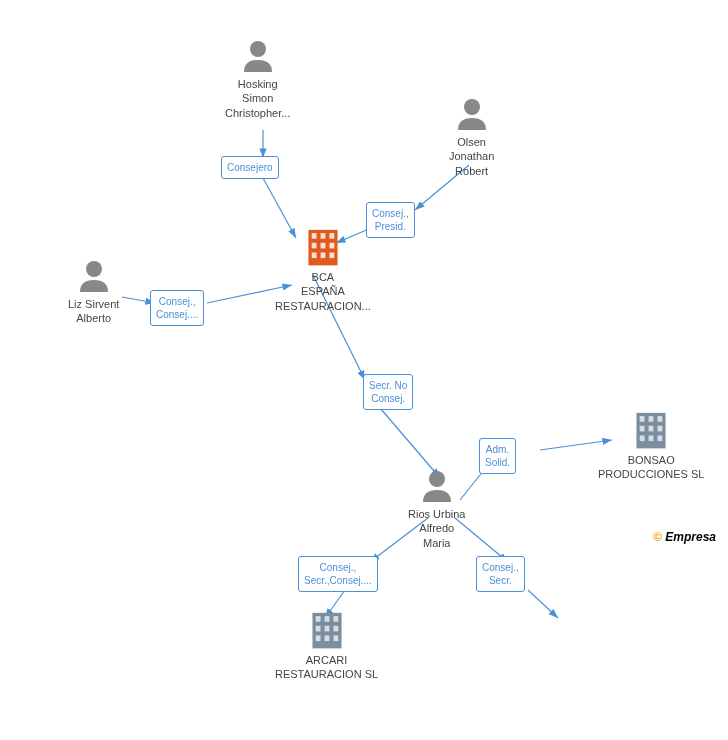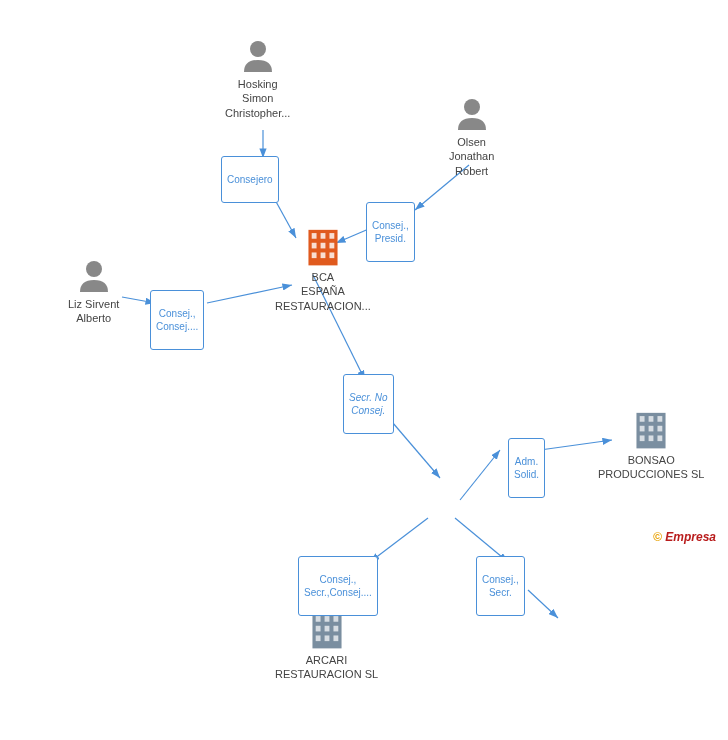--- a/index.html
+++ b/index.html
@@ -39,21 +39,21 @@
       color: #444;
       margin-top: 3px;
       line-height: 1.3;
       white-space: pre-line;
     }
     .badge {
       border: 1.5px solid #4a90d9;
       color: #4a90d9;
       background: #fff;
       border-radius: 3px;
-      padding: 16px 5px;
+      padding: 4px 5px;
       font-size: 10px;
       white-space: pre-line;
       text-align: center;
       line-height: 1.3;
       position: absolute;
     }
     .watermark {
       position: absolute;
       bottom: 8px;
       right: 12px;
@@ -155,20 +155,29 @@
       <rect x="29" y="22" width="6" height="7" fill="#fff" opacity="0.8"></rect>
       <rect x="7" y="34" width="6" height="7" fill="#fff" opacity="0.8"></rect>
       <rect x="18" y="34" width="6" height="7" fill="#fff" opacity="0.8"></rect>
       <rect x="29" y="34" width="6" height="7" fill="#fff" opacity="0.8"></rect>
     </svg>
     <div class="node-label">BCA
 ESPAÑA
 RESTAURACION...</div>
   </div>
 
+  <div class="node" style="left:408px; top:468px;">
+    <svg class="person-icon" viewBox="0 0 36 36" fill="#888">
+      <circle cx="18" cy="11" r="8"></circle>
+      <path d="M4 34 Q4 22 18 22 Q32 22 32 34Z"></path>
+    </svg>
+    <div class="node-label">Rios Urbina
+Alfredo
+Maria</div>
+  </div>
 
   <div class="node" style="left:275px; top:608px;">
     <svg class="building-icon" viewBox="0 0 42 52" xmlns="http://www.w3.org/2000/svg">
       <rect x="3" y="6" width="36" height="44" fill="#7a8ea0"></rect>
       <rect x="7" y="10" width="6" height="7" fill="#fff" opacity="0.7"></rect>
       <rect x="18" y="10" width="6" height="7" fill="#fff" opacity="0.7"></rect>
       <rect x="29" y="10" width="6" height="7" fill="#fff" opacity="0.7"></rect>
       <rect x="7" y="22" width="6" height="7" fill="#fff" opacity="0.7"></rect>
       <rect x="18" y="22" width="6" height="7" fill="#fff" opacity="0.7"></rect>
       <rect x="29" y="22" width="6" height="7" fill="#fff" opacity="0.7"></rect>
@@ -196,26 +205,26 @@
     <div class="node-label">BONSAO
 PRODUCCIONES SL</div>
   </div>
 
 
   <div class="badge" style="left:221px; top:156px;">Consejero</div>
   <div class="badge" style="left:366px; top:202px;">Consej.,
 Presid.</div>
   <div class="badge" style="left:150px; top:290px;">Consej.,
 Consej....</div>
-  <div class="badge" style="left:343px; top:374px;font-style:italic;">Secr. No
+  <div class="badge" style="left:363px; top:374px;">Secr. No
 Consej.</div>
-  <div class="badge" style="left:508px; top:438px;">Adm.
+  <div class="badge" style="left:479px; top:438px;">Adm.
 Solid.</div>
   <div class="badge" style="left:298px; top:556px;">Consej.,
 Secr.,Consej....</div>
   <div class="badge" style="left:476px; top:556px;">Consej.,
 Secr.</div>
 
   <div class="watermark">
     <span>©</span>
-    <span style="color:#b91c1c; font-weight:bold; ">Empresa</span>
+    <span style="color:#000000; font-weight:bold; ">Empresa</span>
   </div>
 </div>
 
 </body></html>

